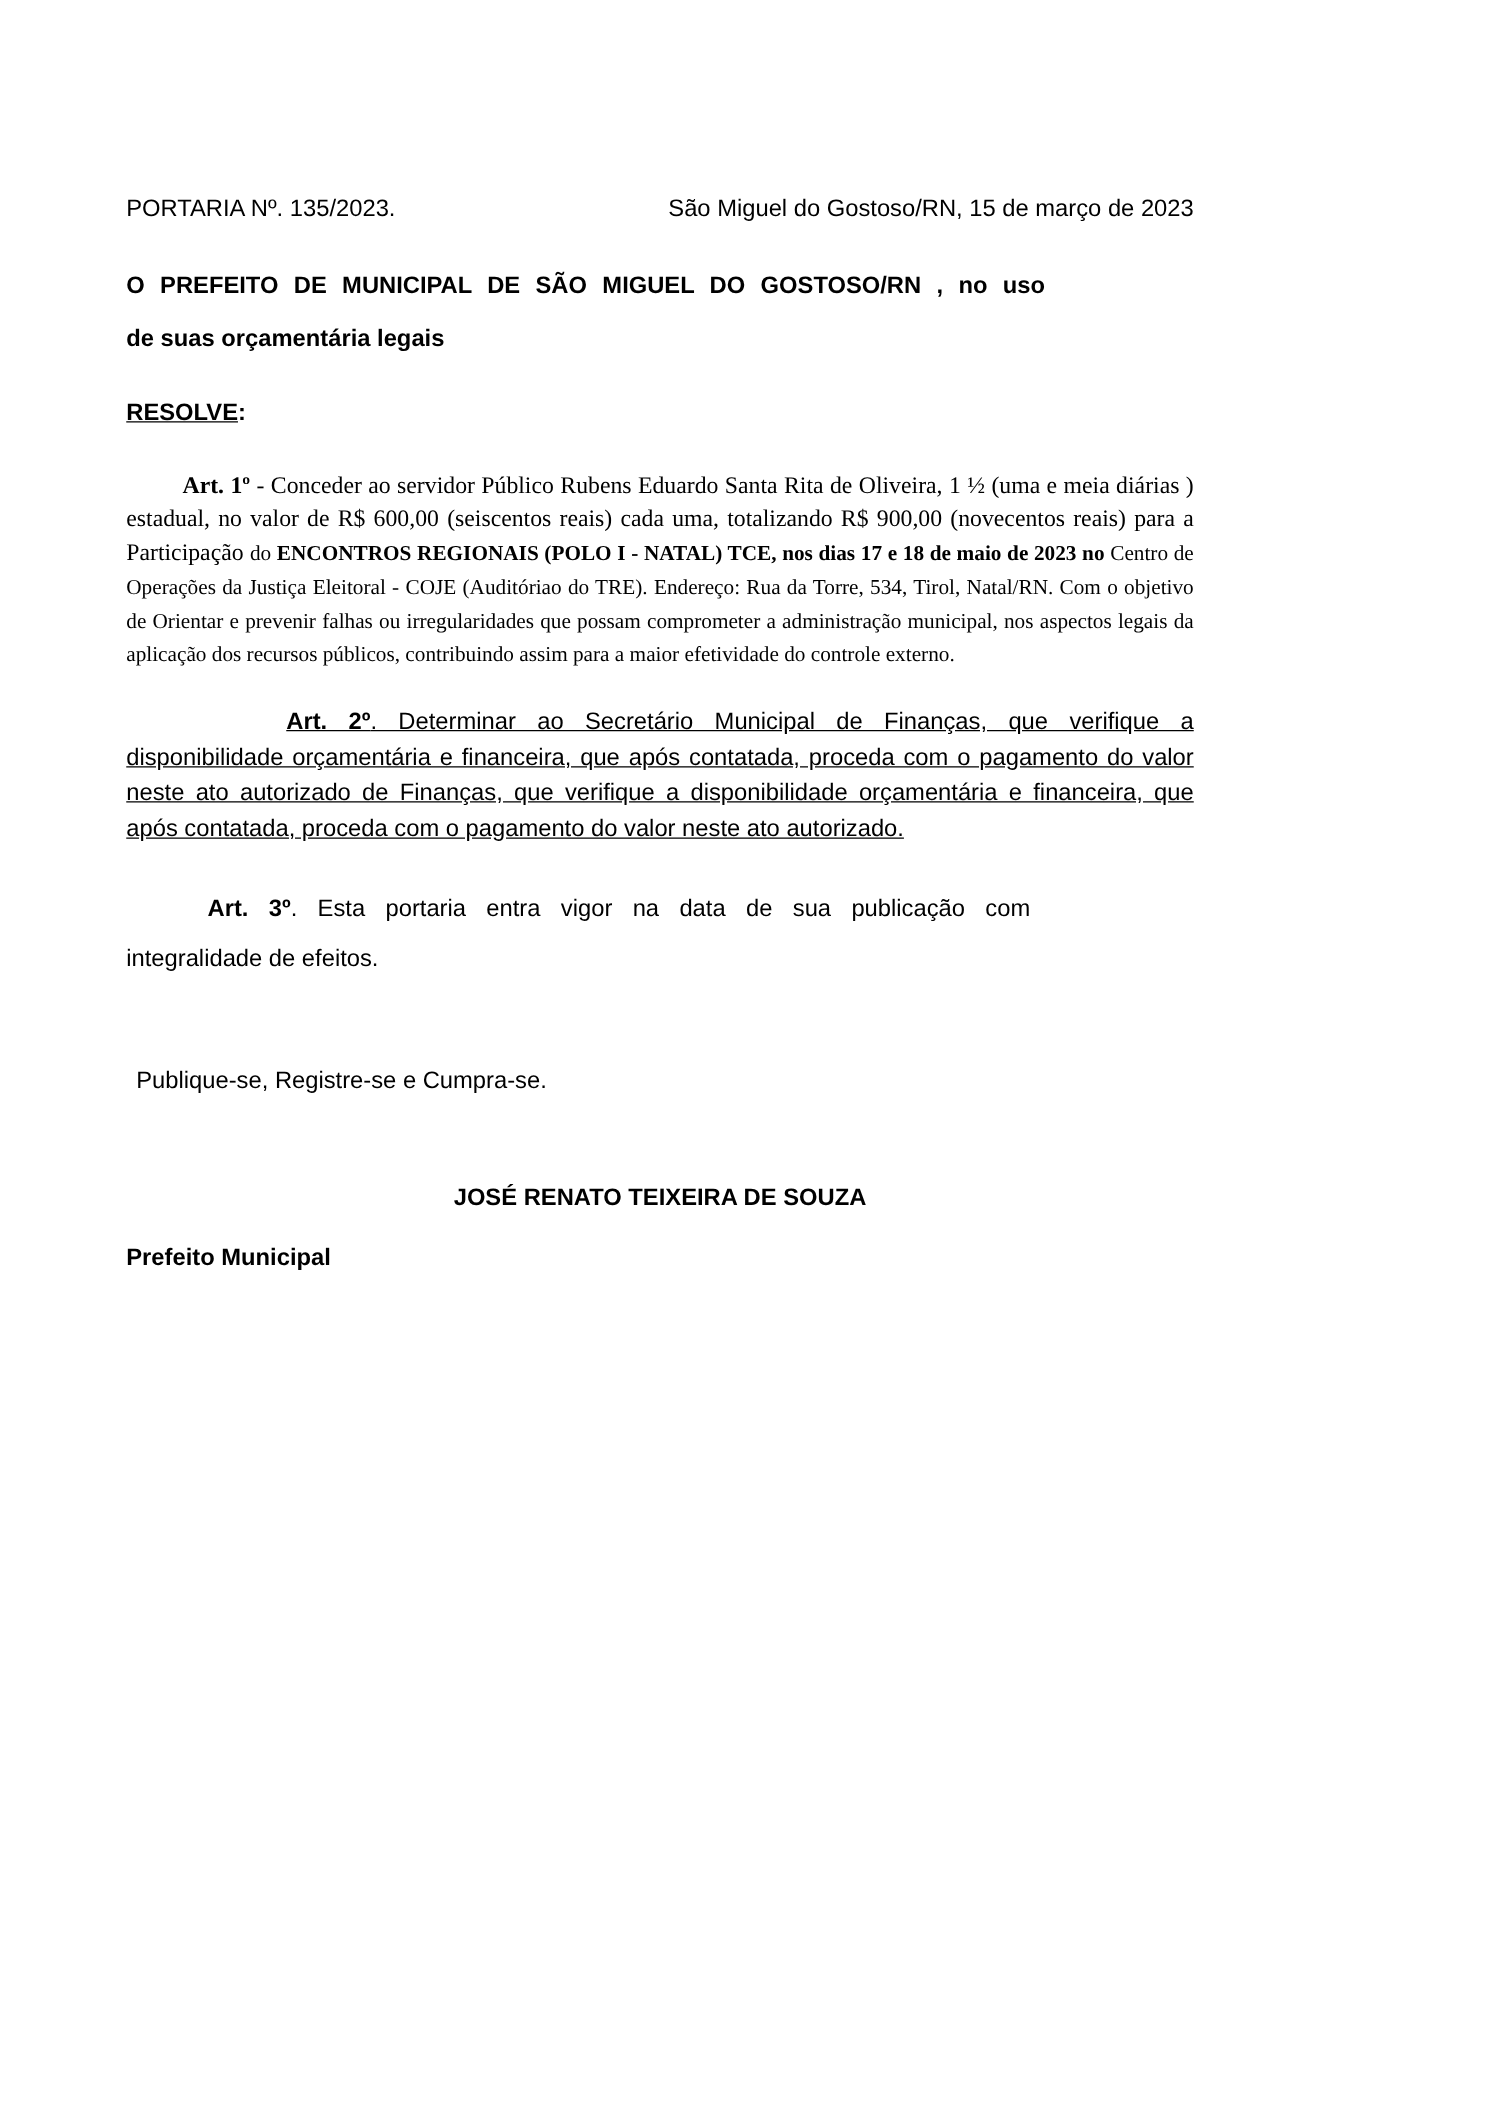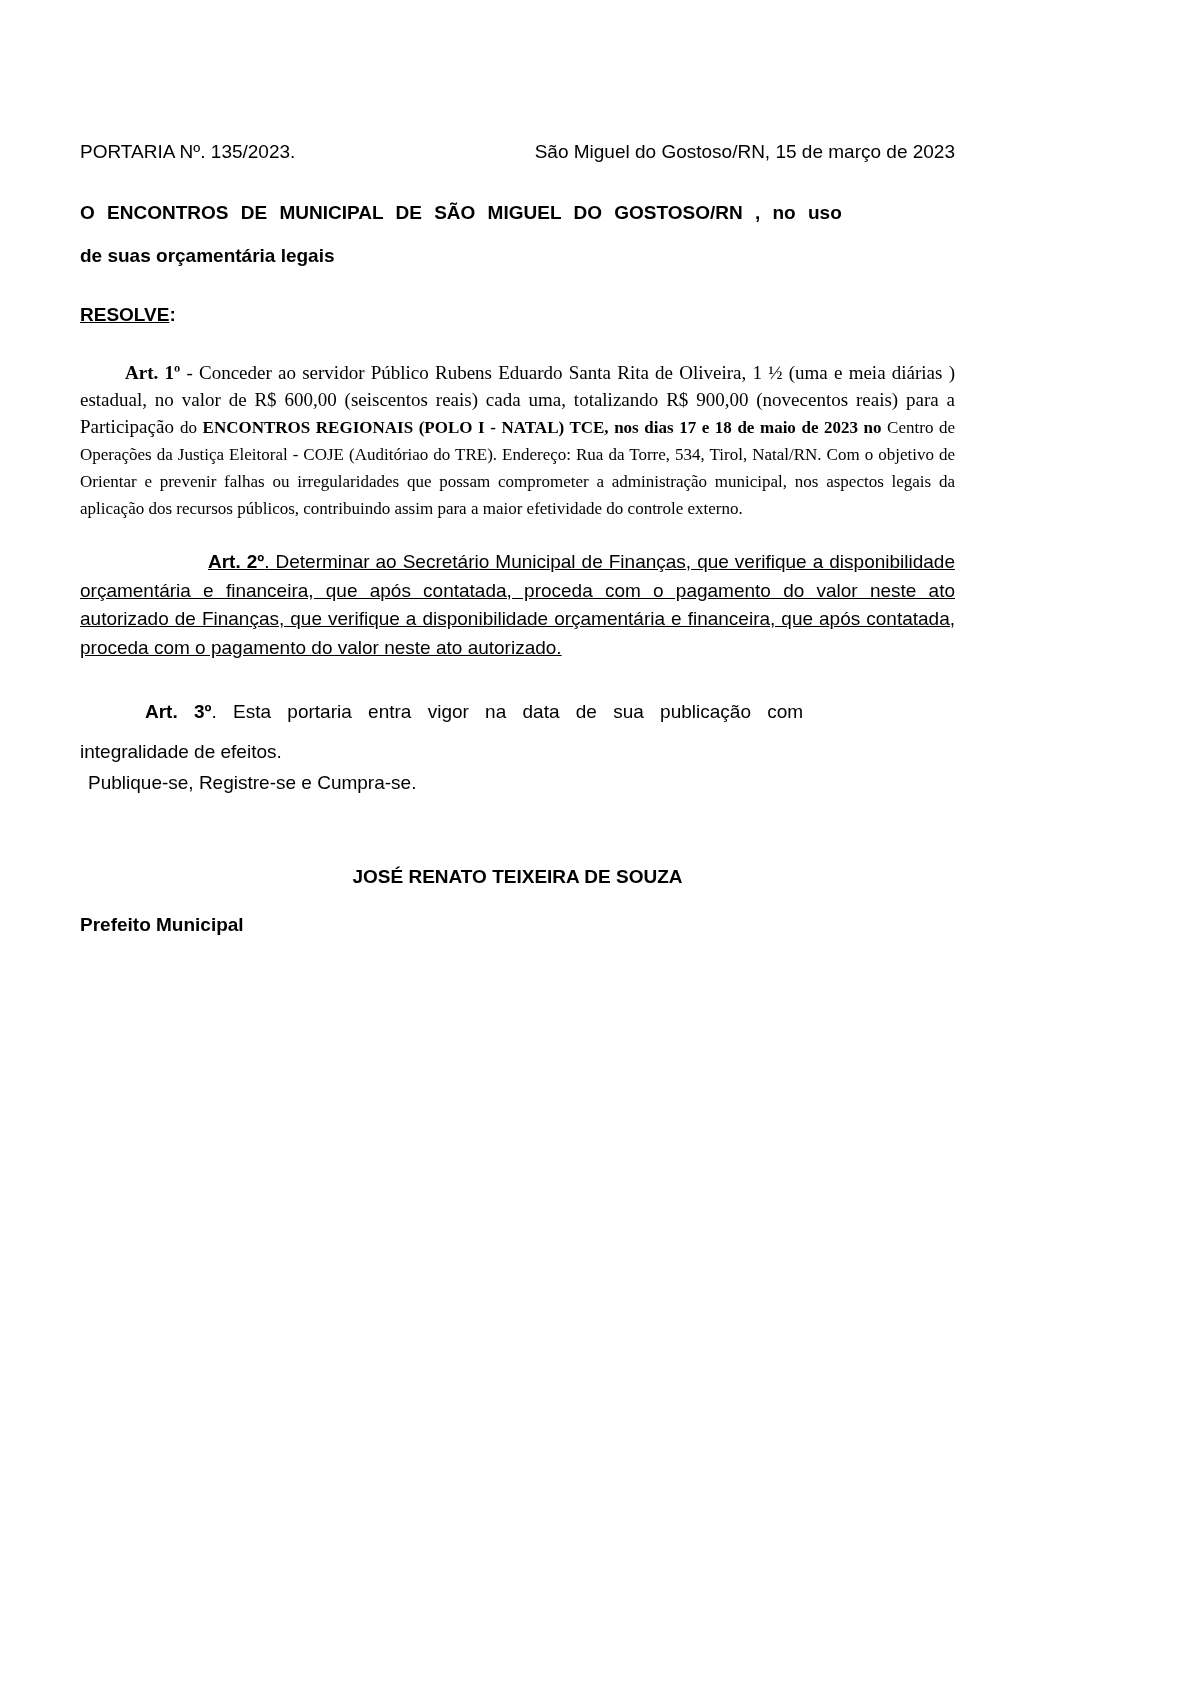--- a/index.html
+++ b/index.html
@@ -6,25 +6,25 @@
   html, body { background: #ffffff; }
   body {
     width: 1200px;
     height: 1697px;
     font-family: "Liberation Sans", sans-serif;
     color: #000000;
     position: relative;
   }
   .page {
     position: absolute;
-    top: 0; left: 0;
+    top: 16px; left: 0;
     width: 1200px;
     height: 1220px;
     background: #ffffff;
-    padding: 140px 245px 0 80px;
+    padding: 140px 245px 0 101px;
   }
   .header-row {
     display: flex;
     justify-content: space-between;
     font-size: 19px;
     line-height: 1.25;
   }
   .preamble {
     margin-top: 28px;
     font-size: 19px;
@@ -57,20 +57,21 @@
     text-decoration: underline;
   }
   .art3 {
     margin-top: 30px;
     font-size: 19px;
     line-height: 2.1;
     text-indent: 65px;
   }
   .art3 .stretch { word-spacing: 11px; }
   .closing {
+    margin-top: 66px;
     font-size: 19px;
     padding-left: 8px;
   }
   .sig-name {
     margin-top: 72px;
     font-size: 19px;
     font-weight: bold;
     text-align: center;
   }
   .sig-title {
@@ -83,21 +84,21 @@
 <body>
 
 <div class="page">
 
   <div class="header-row">
     <span>PORTARIA Nº. 135/2023.</span>
     <span>São Miguel do Gostoso/RN, 15 de março de 2023</span>
   </div>
 
   <p class="preamble">
-    <span class="stretch">O ENCONTROS DE MUNICIPAL DE SÃO MIGUEL DO GOSTOSO/RN , no uso</span><br>
+    <span class="stretch">O PREFEITO DE MUNICIPAL DE SÃO MIGUEL DO GOSTOSO/RN , no uso</span><br>
     <span>de suas orçamentária legais</span>
   </p>
 
   <p class="resolve">
     <span class="uline">RESOLVE</span><span>:</span>
   </p>
 
   <p class="art1">
     <span class="bold">Art. 1º</span><span> - Conceder ao servidor Público Rubens Eduardo Santa Rita de Oliveira, 1 ½  (uma e meia diárias ) estadual, no valor de R$ 600,00 (seiscentos reais) cada uma, totalizando R$ 900,00 (novecentos reais) para a Participação </span><span class="small">do </span><span class="small bold">ENCONTROS REGIONAIS (POLO I - NATAL) TCE, nos dias 17 e 18 de maio de 2023 no </span><span class="small">Centro de Operações da Justiça Eleitoral - COJE (Auditóriao do TRE). Endereço: Rua da Torre, 534, Tirol, Natal/RN. Com o objetivo de Orientar e prevenir falhas ou irregularidades que possam comprometer a administração municipal, nos aspectos legais da aplicação dos recursos públicos, contribuindo assim para a maior efetividade do controle externo.</span>
   </p>

